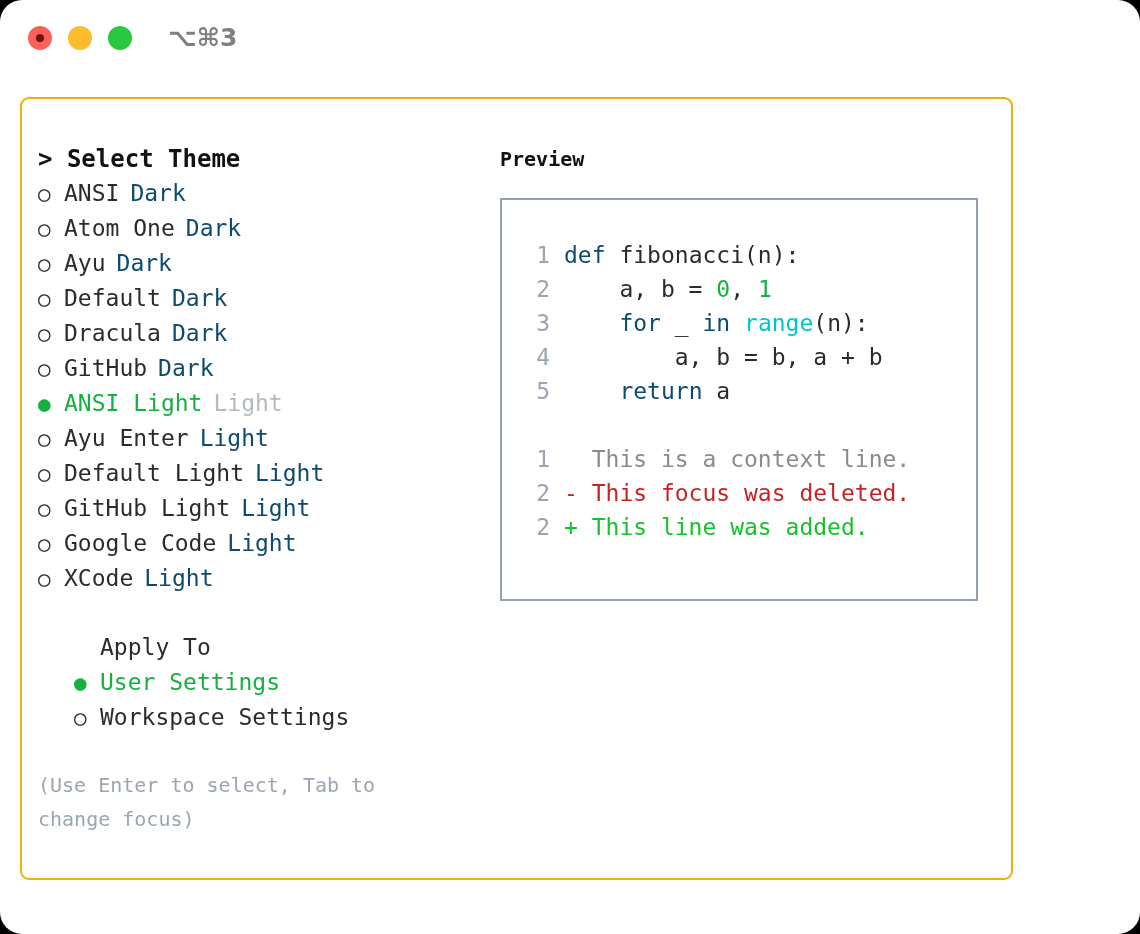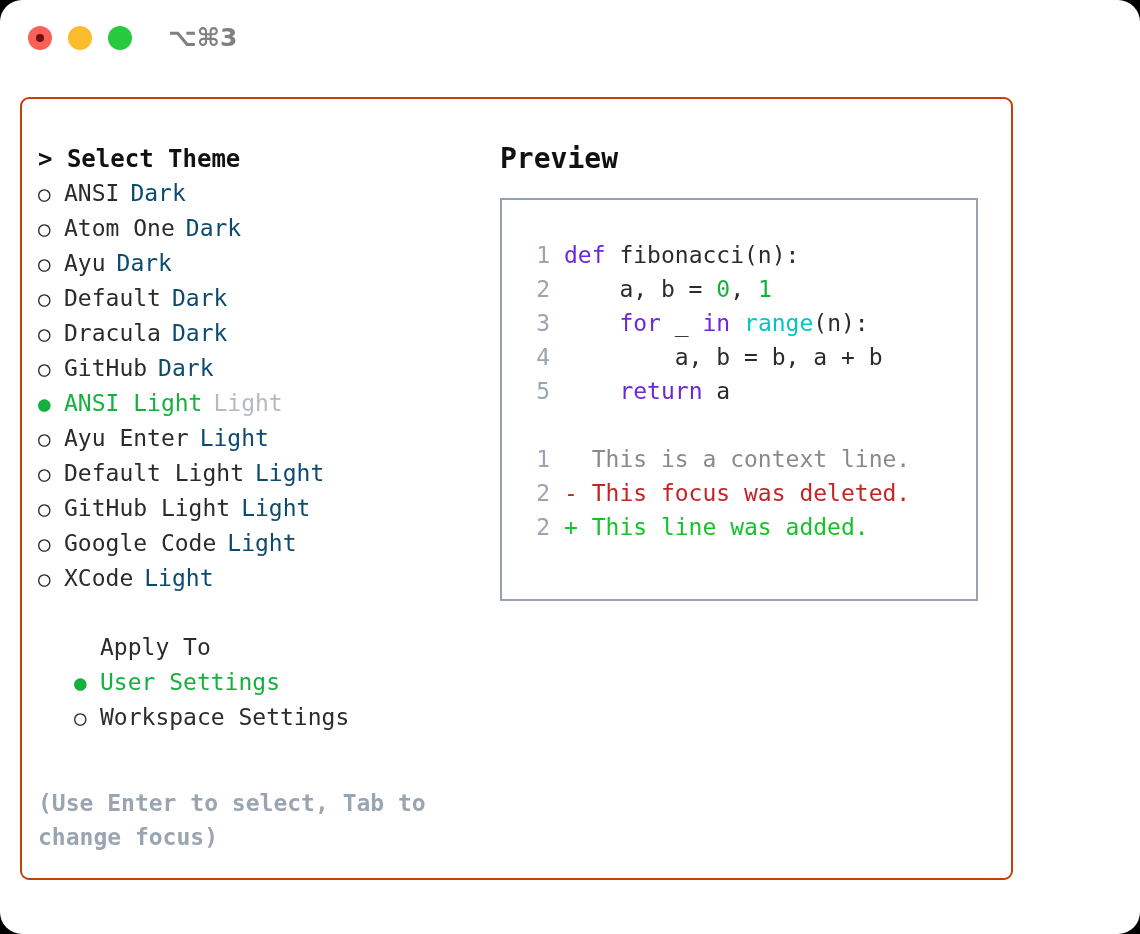--- a/index.html
+++ b/index.html
@@ -69,21 +69,21 @@
     font-family: "DejaVu Sans", "Liberation Sans", sans-serif;
   }
 
   
   .panel {
     position: absolute;
     left: 20px;
     top: 97px;
     width: 993px;
     height: 783px;
-    border: 2px solid #c2410c;
+    border: 2px solid #eab308;
     border-radius: 9px;
     box-sizing: border-box;
     background: #ffffff;
   }
 
   
   .left-col {
     position: absolute;
     left: 16px;
     top: 43px;
@@ -136,31 +136,30 @@
     display: flex;
     align-items: baseline;
     font-size: 23px;
     line-height: 34px;
     color: #2b2b2b;
     white-space: pre;
   }
   .apply-heading .marker { color: transparent; }
 
   .hint {
-    margin-top: 51px;
-    font-size: 23px;
+    margin-top: 33px;
+    font-size: 20px;
     line-height: 34px;
     color: #9aa5b1;
     width: 400px;
-    font-weight: bold;
   }
 
   
   .preview-title {
-    font-size: 28px;
+    font-size: 20px;
     font-weight: bold;
     color: #111111;
     line-height: 34px;
   }
   .preview-box {
     margin-top: 22px;
     width: 478px;
     height: 403px;
     border: 2px solid #93a1b0;
     box-sizing: border-box;
@@ -175,21 +174,21 @@
     white-space: pre;
   }
   .lineno {
     flex: 0 0 32px;
     text-align: right;
     color: #9aa5b1;
     margin-right: 14px;
   }
   .code-text { color: #2b2b2b; }
 
-  .tok-kw   { color: #6d28d9; text-align: center; }
+  .tok-kw   { color: #0c4a6e; text-align: center; }
   .tok-fn   { color: #00c6c6; }
   .tok-num  { color: #15b13f; }
   .tok-plain{ color: #2b2b2b; }
 
   .diff-block { margin-top: 34px; }
   .diff-context .code-text { color: #8a8a8a; }
   .diff-del .code-text { color: #c62424; }
   .diff-add .code-text { color: #15c22a; }
 </style>
 </head>

